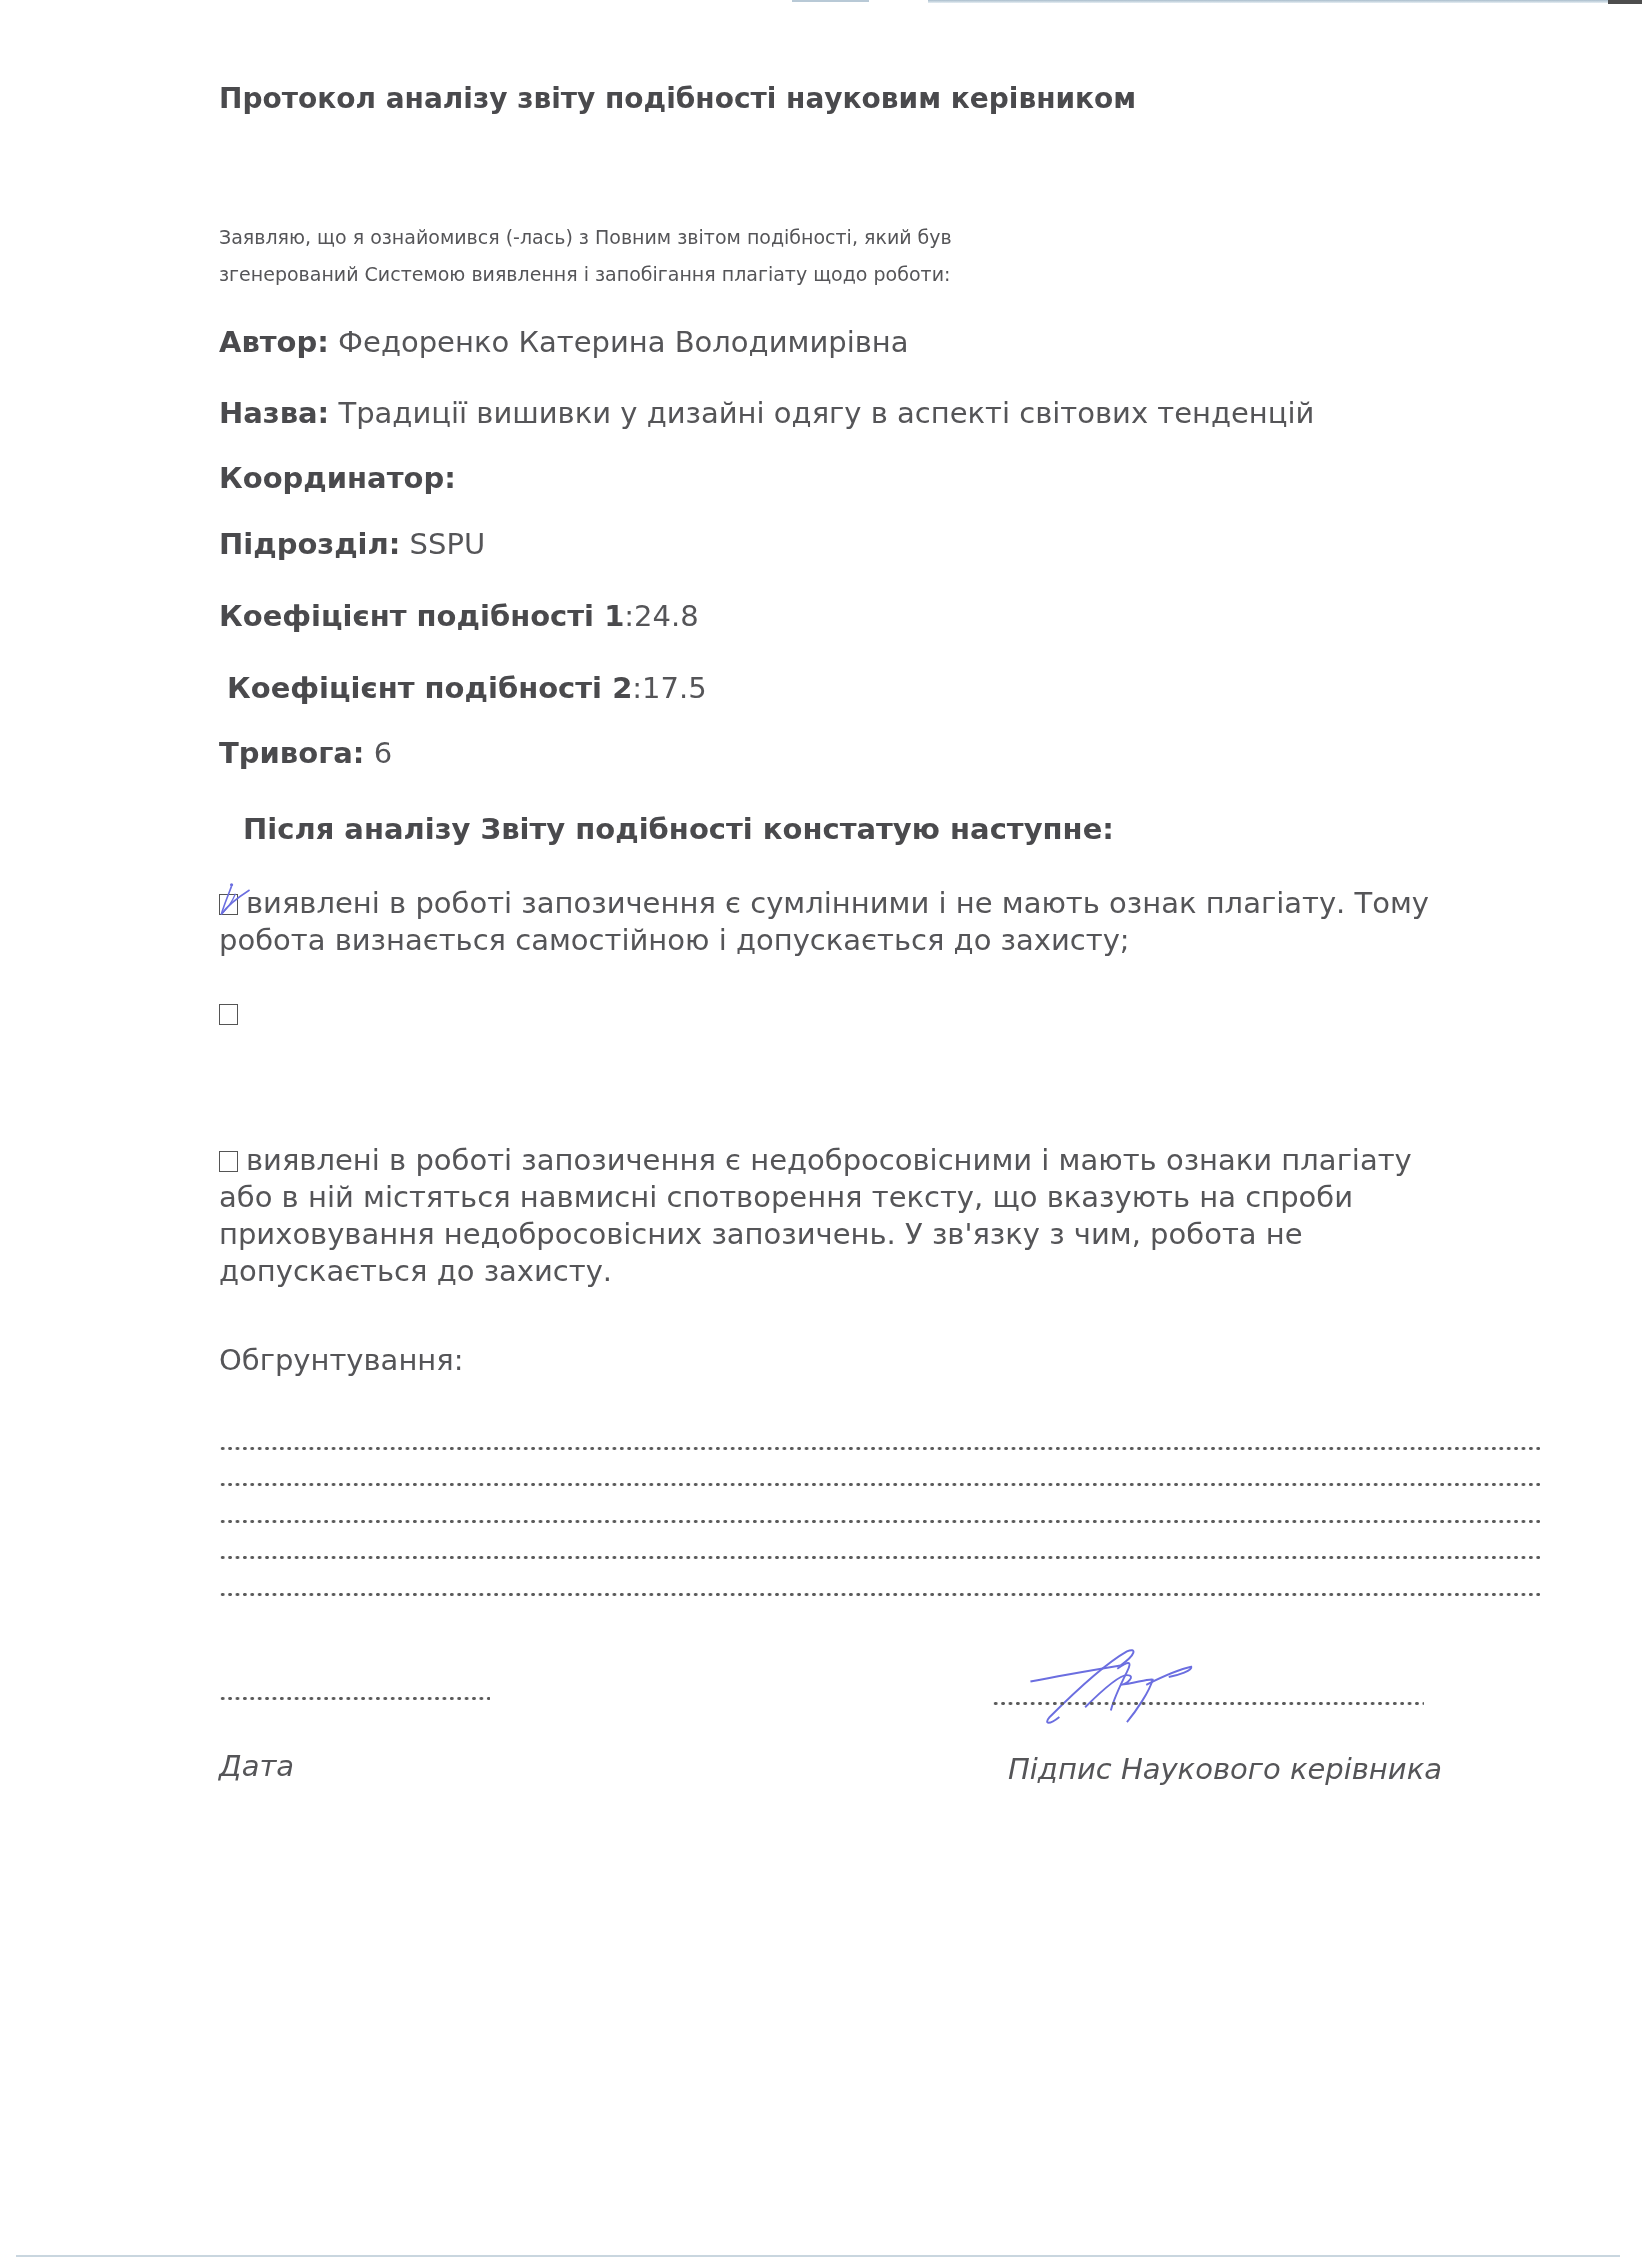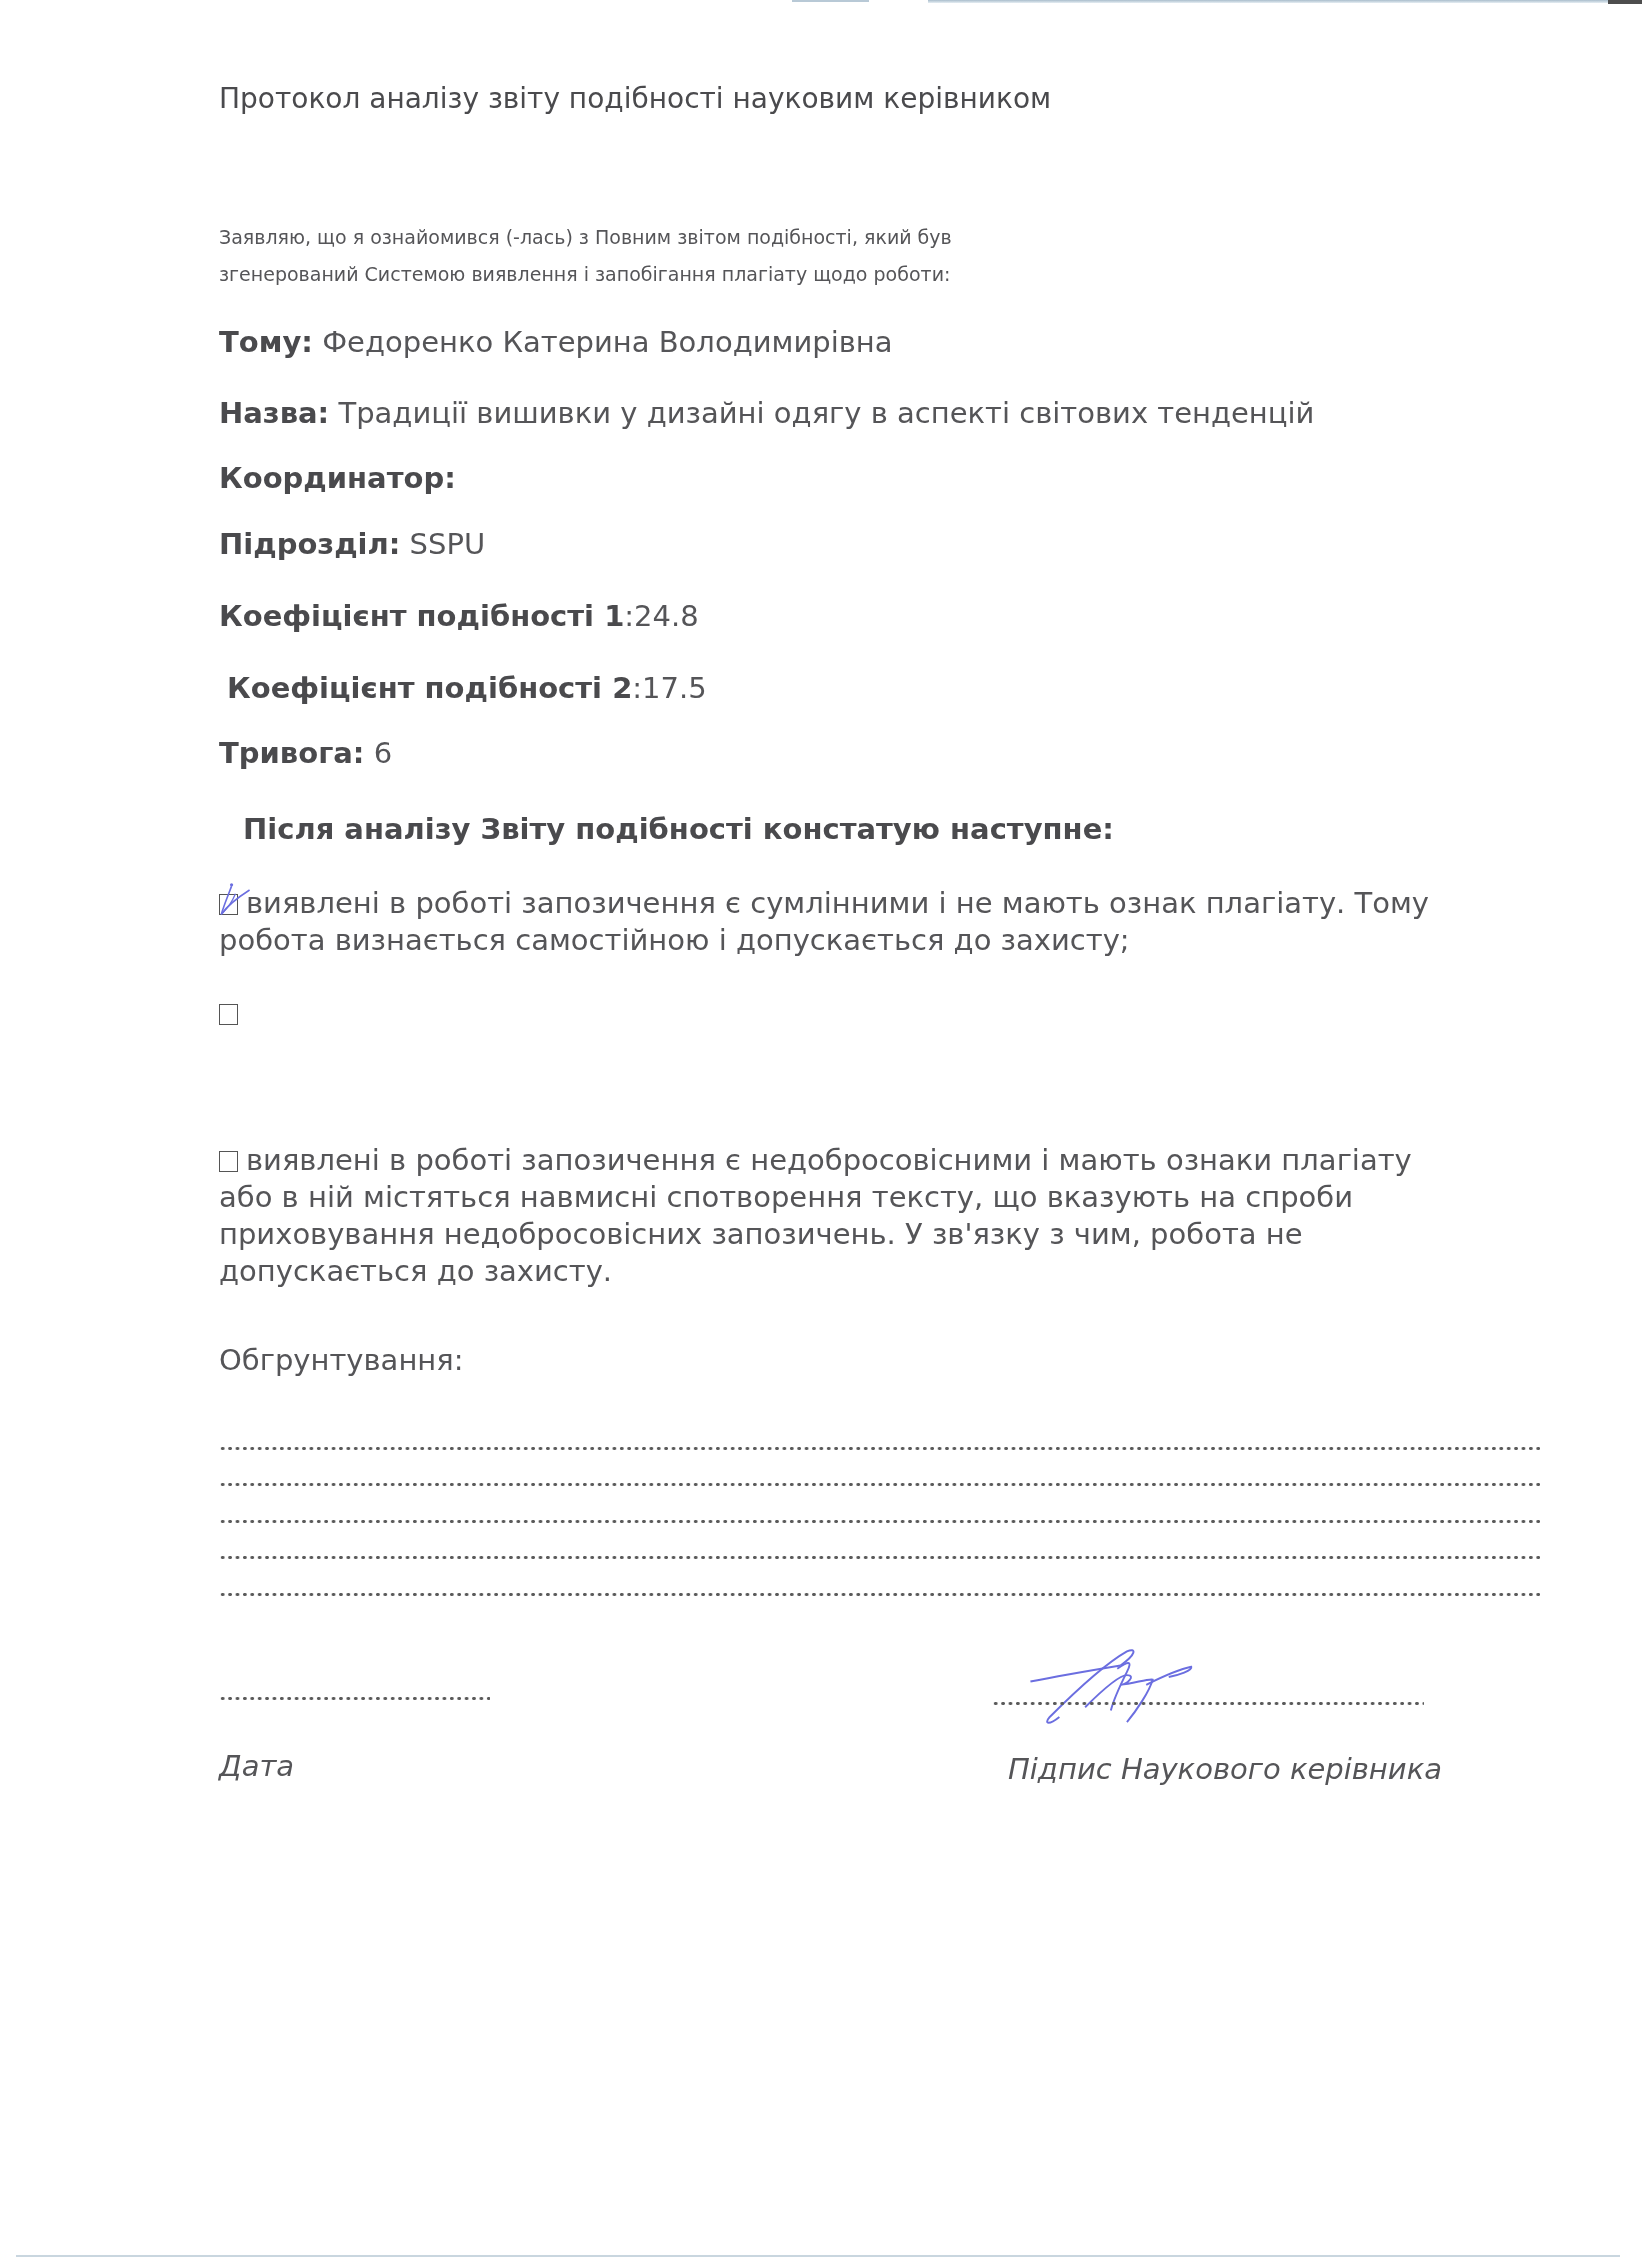--- a/index.html
+++ b/index.html
@@ -35,21 +35,21 @@
       position: absolute;
       left: 219px;
       top: 0;
       width: 1340px;
     }
     .title {
       position: absolute;
       top: 82px;
       left: 0;
       font-size: 28px;
-      font-weight: normal;
+      font-weight: bold;
       color: #4a4a4d;
       white-space: nowrap;
     }
     .para {
       position: absolute;
       left: 0;
       font-size: 19px;
       line-height: 37px;
       white-space: pre-line;
       width: 1353px;
@@ -165,21 +165,21 @@
 <div class="scan-bottom"></div>
 
 <div class="page">
 
   <div class="title">Протокол аналізу звіту подібності науковим керівником</div>
 
   <div class="para" style="top:219px;">Заявляю, що я ознайомився (-лась) з Повним звітом подібності, який був
 згенерований Системою виявлення і запобігання плагіату щодо роботи:</div>
 
   <div class="field" style="top:325px;">
-    <span class="lbl">Тому:</span><span> Федоренко Катерина Володимирівна</span>
+    <span class="lbl">Автор:</span><span> Федоренко Катерина Володимирівна</span>
   </div>
 
   <div class="field" style="top:396px;">
     <span class="lbl">Назва:</span><span> Традиції вишивки у дизайні одягу в аспекті світових тенденцій</span>
   </div>
 
   <div class="field" style="top:461px;">
     <span class="lbl">Координатор:</span><span></span>
   </div>
 

